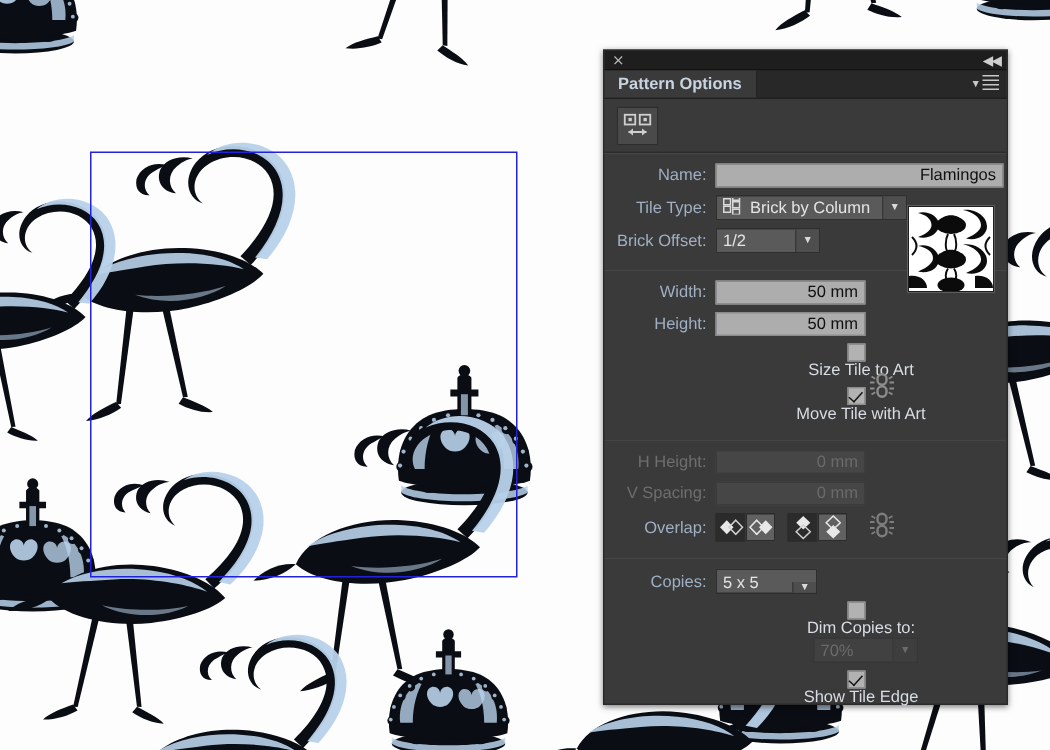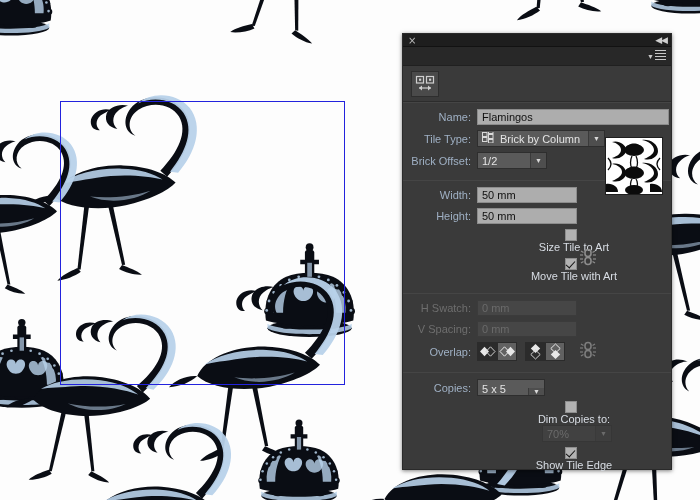--- a/index.html
+++ b/index.html
@@ -112,21 +112,21 @@
   }
   .lbl.dim { color: #6e6e6e; }
 
   .field {
     background: #adadad;
     border: 1px solid #8c8c8c;
     height: 16px;
     color: #101010;
     font-size: 11px;
     padding: 0 4px;
-    display: flex; align-items: center;
+    display: flex; align-items: center; justify-content: flex-end;
   }
   .field.dim { background: #464646; border-color:#3b3b3b; color: #6a6a6a; }
 
   .name-field { width: 192px; }
   .wh-field { width: 100px; }
   .spacing-field { width: 100px; }
 
   .combo {
     display: flex; align-items: stretch;
     height: 17px;
@@ -374,20 +374,23 @@
 </div>
 
 <div id="panel">
 
   <div id="panel-topbar">
     <span class="close-x">×</span>
     <span class="collapse-ic">◀◀</span>
   </div>
 
   <div id="tabstrip">
+    <div id="tab-pattern-options">
+      <span>Pattern Options</span>
+    </div>
     <div id="panel-menu">
       <span class="menu-tri">▼</span>
       <span class="menu-lines">
           <i></i>
           <i></i>
           <i></i>
           <i></i>
         </span>
     </div>
   </div>
@@ -513,21 +516,21 @@
         <path d="M18 17 L 15.5 15.5"></path>
           <path d="M19 13 L 16 13"></path>
       </g>
     </svg>
   </span>
 
   <div class="sep"></div>
 
   <div class="section">
     <div class="row">
-      <span class="lbl dim">H Swatch:</span>
+      <span class="lbl dim">H Height:</span>
       <div class="field dim spacing-field">
         <span>0 mm</span>
       </div>
     </div>
     <div class="row">
       <span class="lbl dim">V Spacing:</span>
       <div class="field dim spacing-field">
         <span>0 mm</span>
       </div>
     </div>

